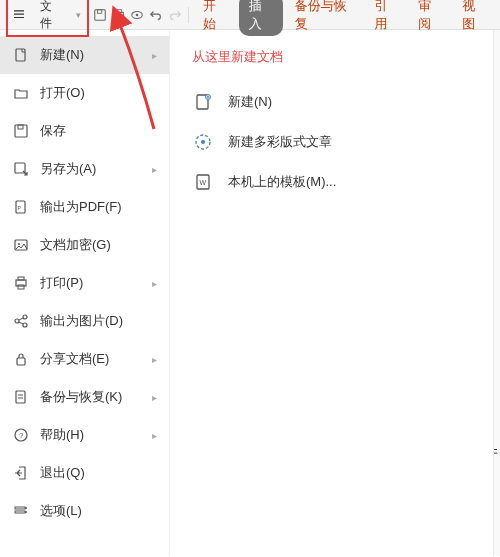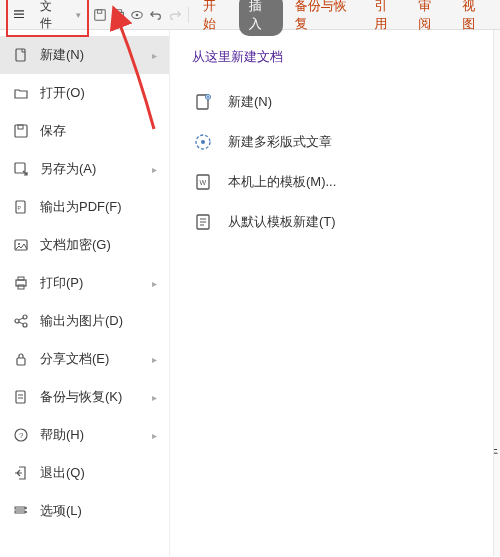--- a/index.html
+++ b/index.html
@@ -19,21 +19,21 @@
 .menu-panel { position: absolute; top: 30px; left: 0; width: 494px; height: 526px; background: #fff; display: flex; border-right: 1px solid #e8e8e8; z-index: 5; }
 .left-col { width: 170px; background: #fff; padding-top: 6px; border-right: 1px solid #eee; }
 .menu-item { height: 38px; display: flex; align-items: center; padding: 0 12px; gap: 10px; font-size: 13px; color: #333; cursor: pointer; position: relative; }
 .menu-item.selected { background: #e8e8e8; }
 .menu-item .micon { width: 18px; height: 18px; display: flex; align-items: center; justify-content: center; color: #555; }
 .menu-item .micon svg { width: 16px; height: 16px; }
 .menu-item .lbl { flex: 1; }
 .menu-item .arrow { color: #aaa; font-size: 10px; }
 
 .right-col { flex: 1; padding: 18px 22px; }
-.sub-head { font-size: 13px; color: #4c1d95; margin-bottom: 16px; }
+.sub-head { font-size: 13px; color: #ef4444; margin-bottom: 16px; }
 .sub-item { height: 40px; display: flex; align-items: center; gap: 14px; font-size: 13px; color: #333; cursor: pointer; }
 .sub-item .sicon { width: 22px; height: 22px; display: flex; align-items: center; justify-content: center; color: #555; }
 .sub-item .sicon svg { width: 20px; height: 20px; }
 
 .side-strip { position: absolute; top: 30px; right: 0; width: 30px; height: 526px; background: #f9f9f9; border-left: 1px solid #eee; padding-top: 20px; }
 .side-strip div { writing-mode: vertical-rl; font-size: 11px; color: #666; padding: 8px 0; text-align: center; margin: 0 auto; }
 
 .arrow-annot { position: absolute; top: 4px; left: 84px; width: 80px; height: 130px; pointer-events: none; z-index: 20; }
 
 .corner-text { position: absolute; bottom: 95px; right: 2px; font-size: 14px; color: #000; }
@@ -243,29 +243,20 @@
       </div>
     <div class="sub-item">
         <span class="sicon">
           <svg viewBox="0 0 20 20">
             <rect x="4" y="3" width="12" height="14" rx="1" fill="none" stroke="currentColor" stroke-width="1.3"></rect>
             <text x="6.5" y="13" font-size="7" fill="currentColor">W</text>
           </svg>
         </span>
         <span>本机上的模板(M)...</span>
       </div>
-    <div class="sub-item">
-        <span class="sicon">
-          <svg viewBox="0 0 20 20">
-            <rect x="4" y="3" width="12" height="14" rx="1" fill="none" stroke="currentColor" stroke-width="1.3"></rect>
-            <path d="M7 7h6M7 10h6M7 13h4" stroke="currentColor" stroke-width="1"></path>
-          </svg>
-        </span>
-        <span>从默认模板新建(T)</span>
-      </div>
   </div>
 </div>
 
 <div class="side-strip">
   <div>思维导图</div>
   <div>流程图</div>
 </div>
 
 <svg class="arrow-annot" viewBox="0 0 80 130">
   <defs>

